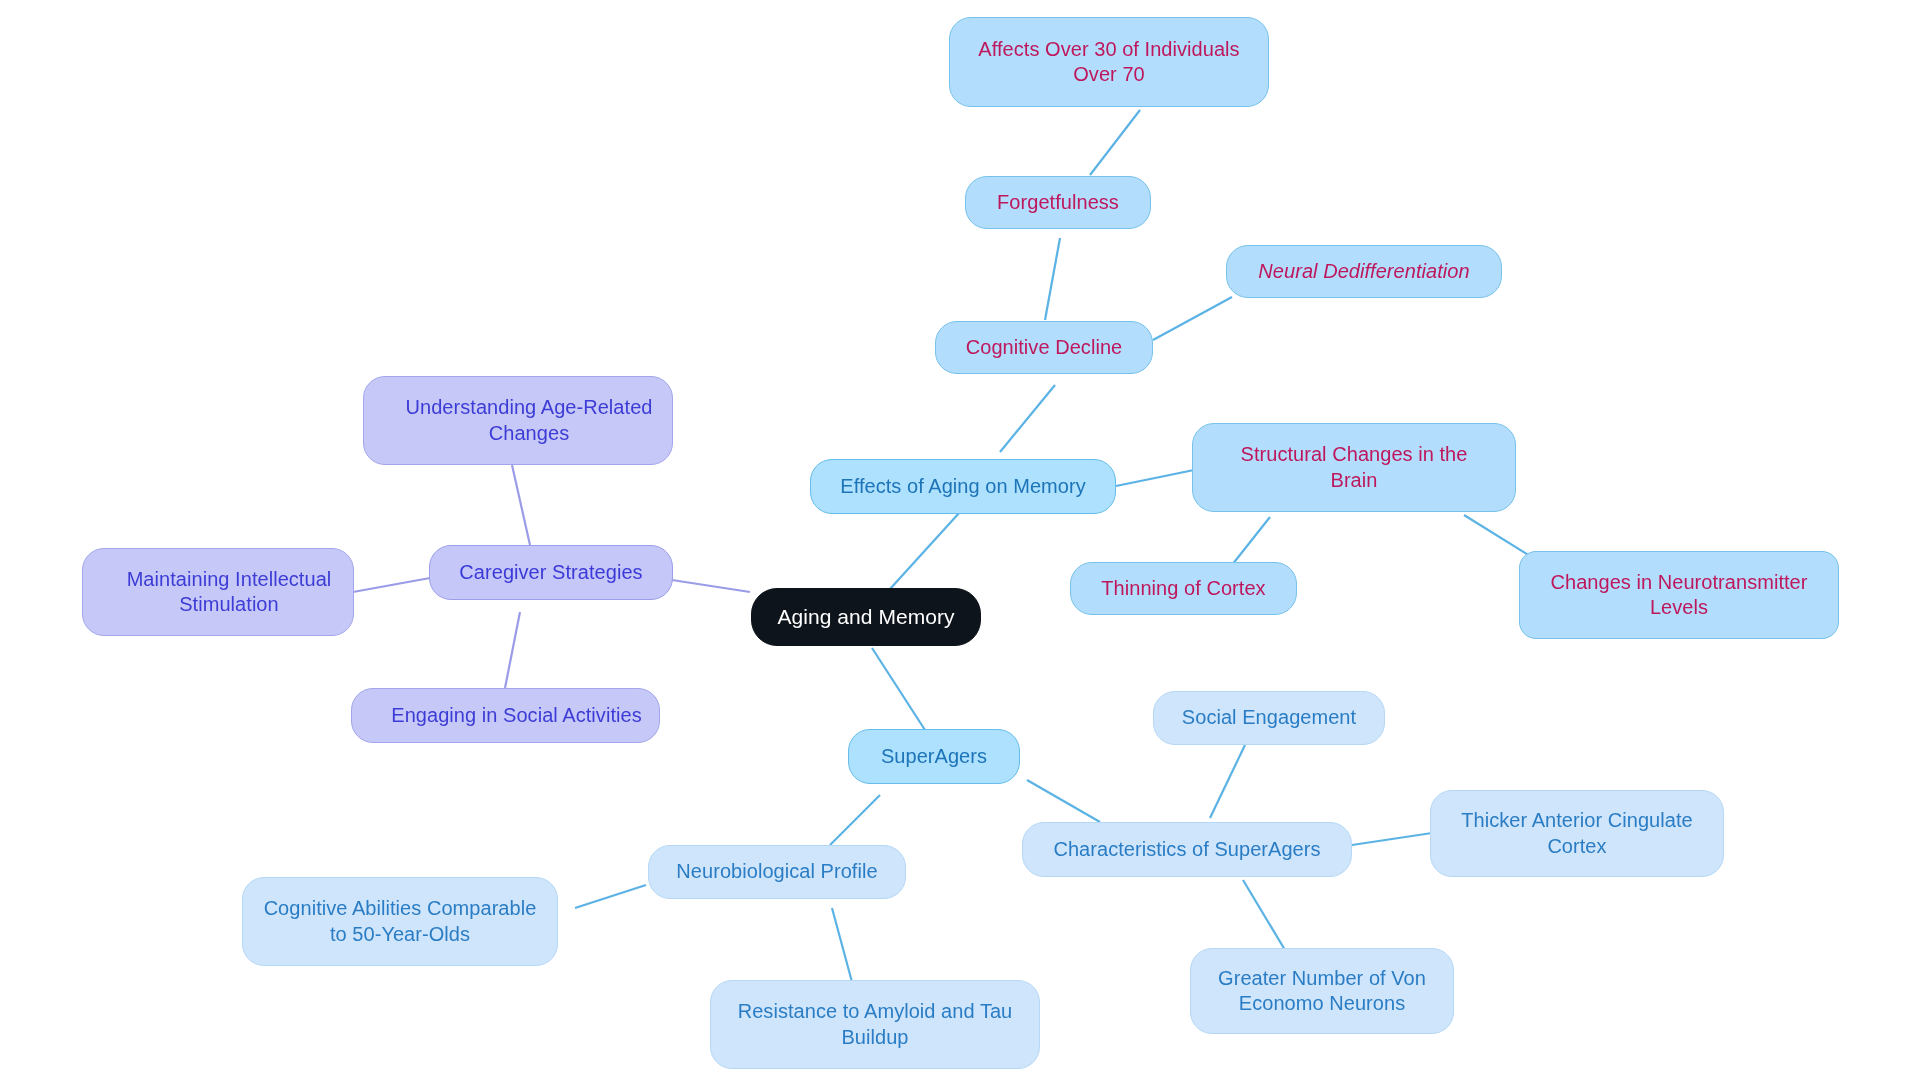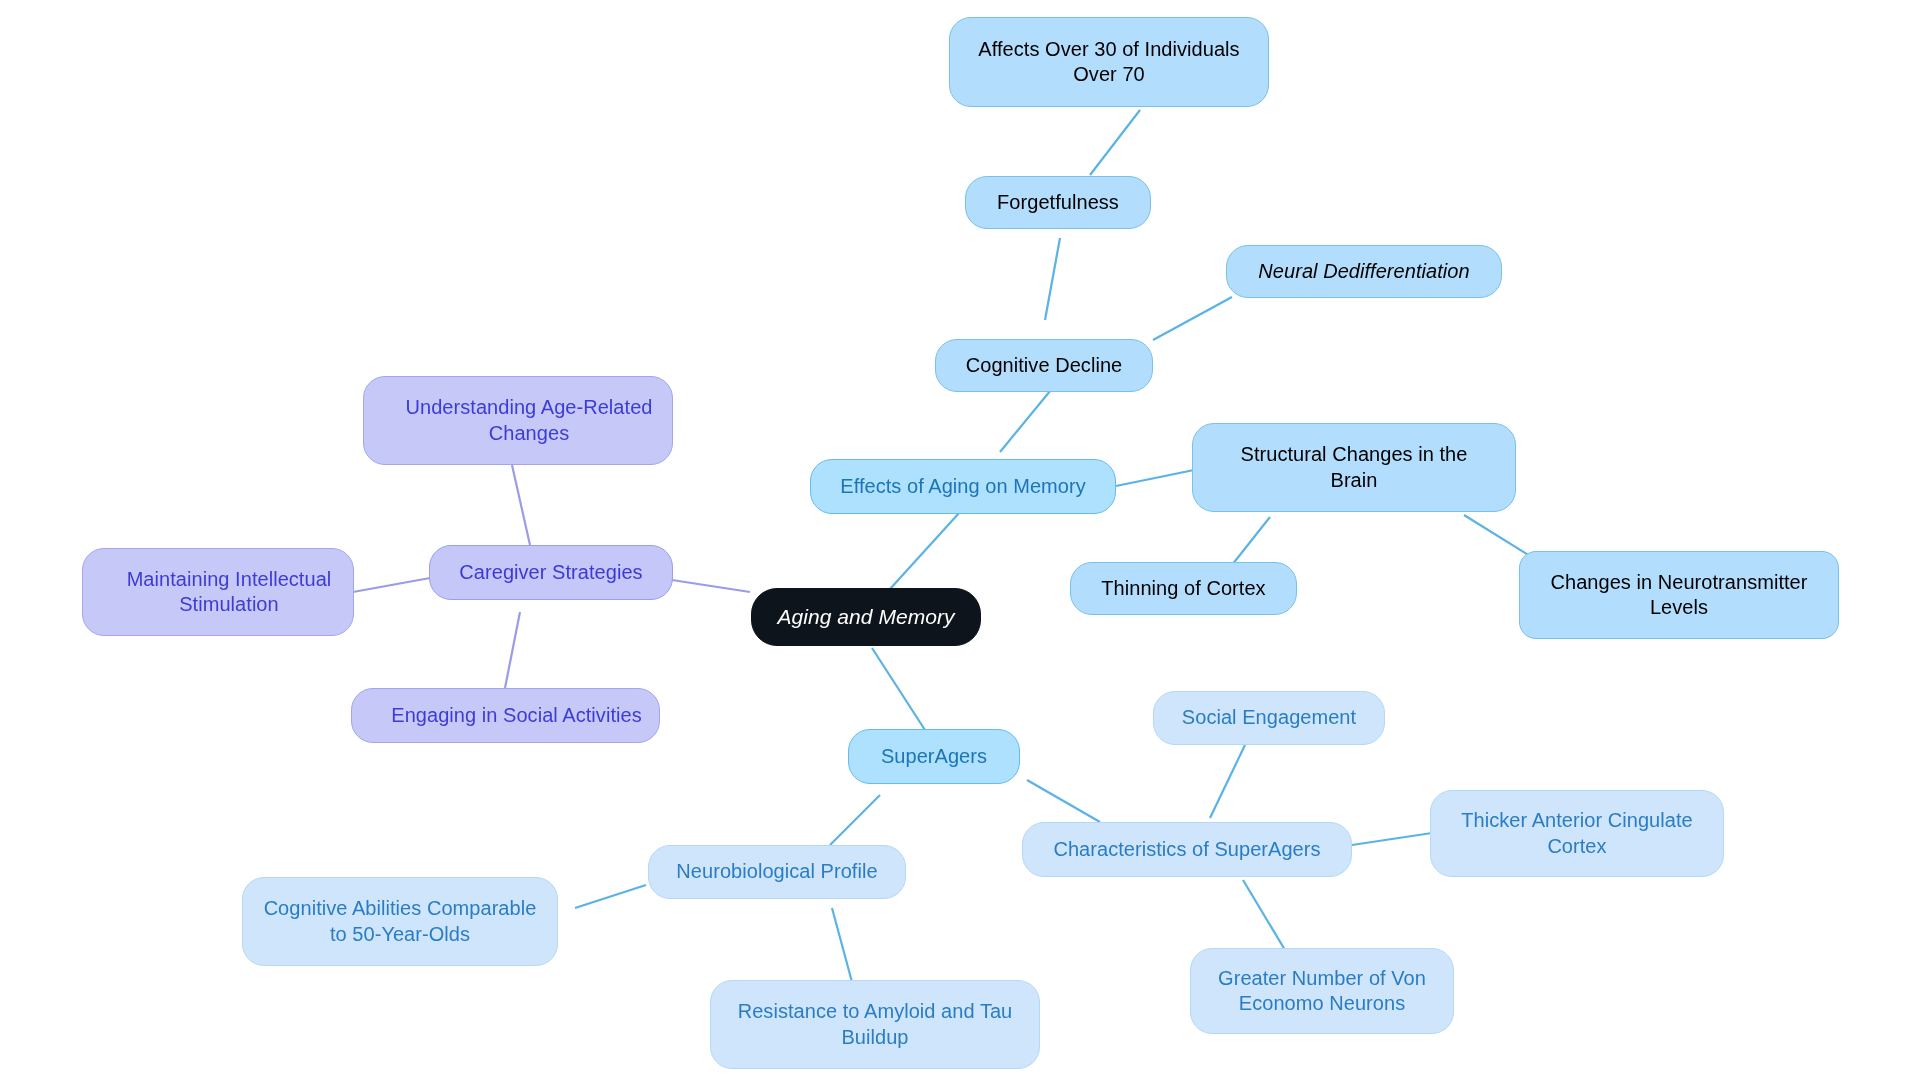--- a/index.html
+++ b/index.html
@@ -52,21 +52,21 @@
     background: #ade1fd;
     border-color: #64bdea;
     color: #1d74b8;
     font-size: 20px;
     border-radius: 22px;
   }
   
   .node.blue2 {
     background: #b3ddfc;
     border-color: #76c2ea;
-    color: #000000;
+    color: #be185d;
     font-size: 20px;
     border-radius: 22px;
   }
   
   .node.blue3 {
     background: #cfe5fb;
     border-color: #b5d8f6;
     color: #2a7dc4;
     font-size: 20px;
     border-radius: 22px;
@@ -129,29 +129,29 @@
 
     <line x1="750" y1="592" x2="672" y2="580" stroke="#9a9ce8" stroke-width="2.2"></line>
 
     <line x1="530" y1="545" x2="512" y2="465" stroke="#9a9ce8" stroke-width="2.2"></line>
 
     <line x1="430" y1="578" x2="353" y2="592" stroke="#9a9ce8" stroke-width="2.2"></line>
 
     <line x1="520" y1="612" x2="505" y2="688" stroke="#9a9ce8" stroke-width="2.2"></line>
   </svg>
 
-  <div class="node root" style="left:751px; top:588px; width:230px; height:58px;font-style:italic;">
+  <div class="node root" style="left:751px; top:588px; width:230px; height:58px;">
     <span>Aging and Memory</span>
   </div>
 
   <div class="node blue1" style="left:810px; top:459px; width:306px; height:55px;">
     <span>Effects of Aging on Memory</span>
   </div>
 
-  <div class="node blue2" style="left:935px; top:321px; width:218px; height:53px;margin-top:18px;">
+  <div class="node blue2" style="left:935px; top:321px; width:218px; height:53px;">
     <span>Cognitive Decline</span>
   </div>
 
   <div class="node blue2" style="left:965px; top:176px; width:186px; height:53px;">
     <span>Forgetfulness</span>
   </div>
 
   <div class="node blue2" style="left:949px; top:17px; width:320px; height:90px;">
     <span>Affects Over 30 of Individuals
 Over 70</span>

